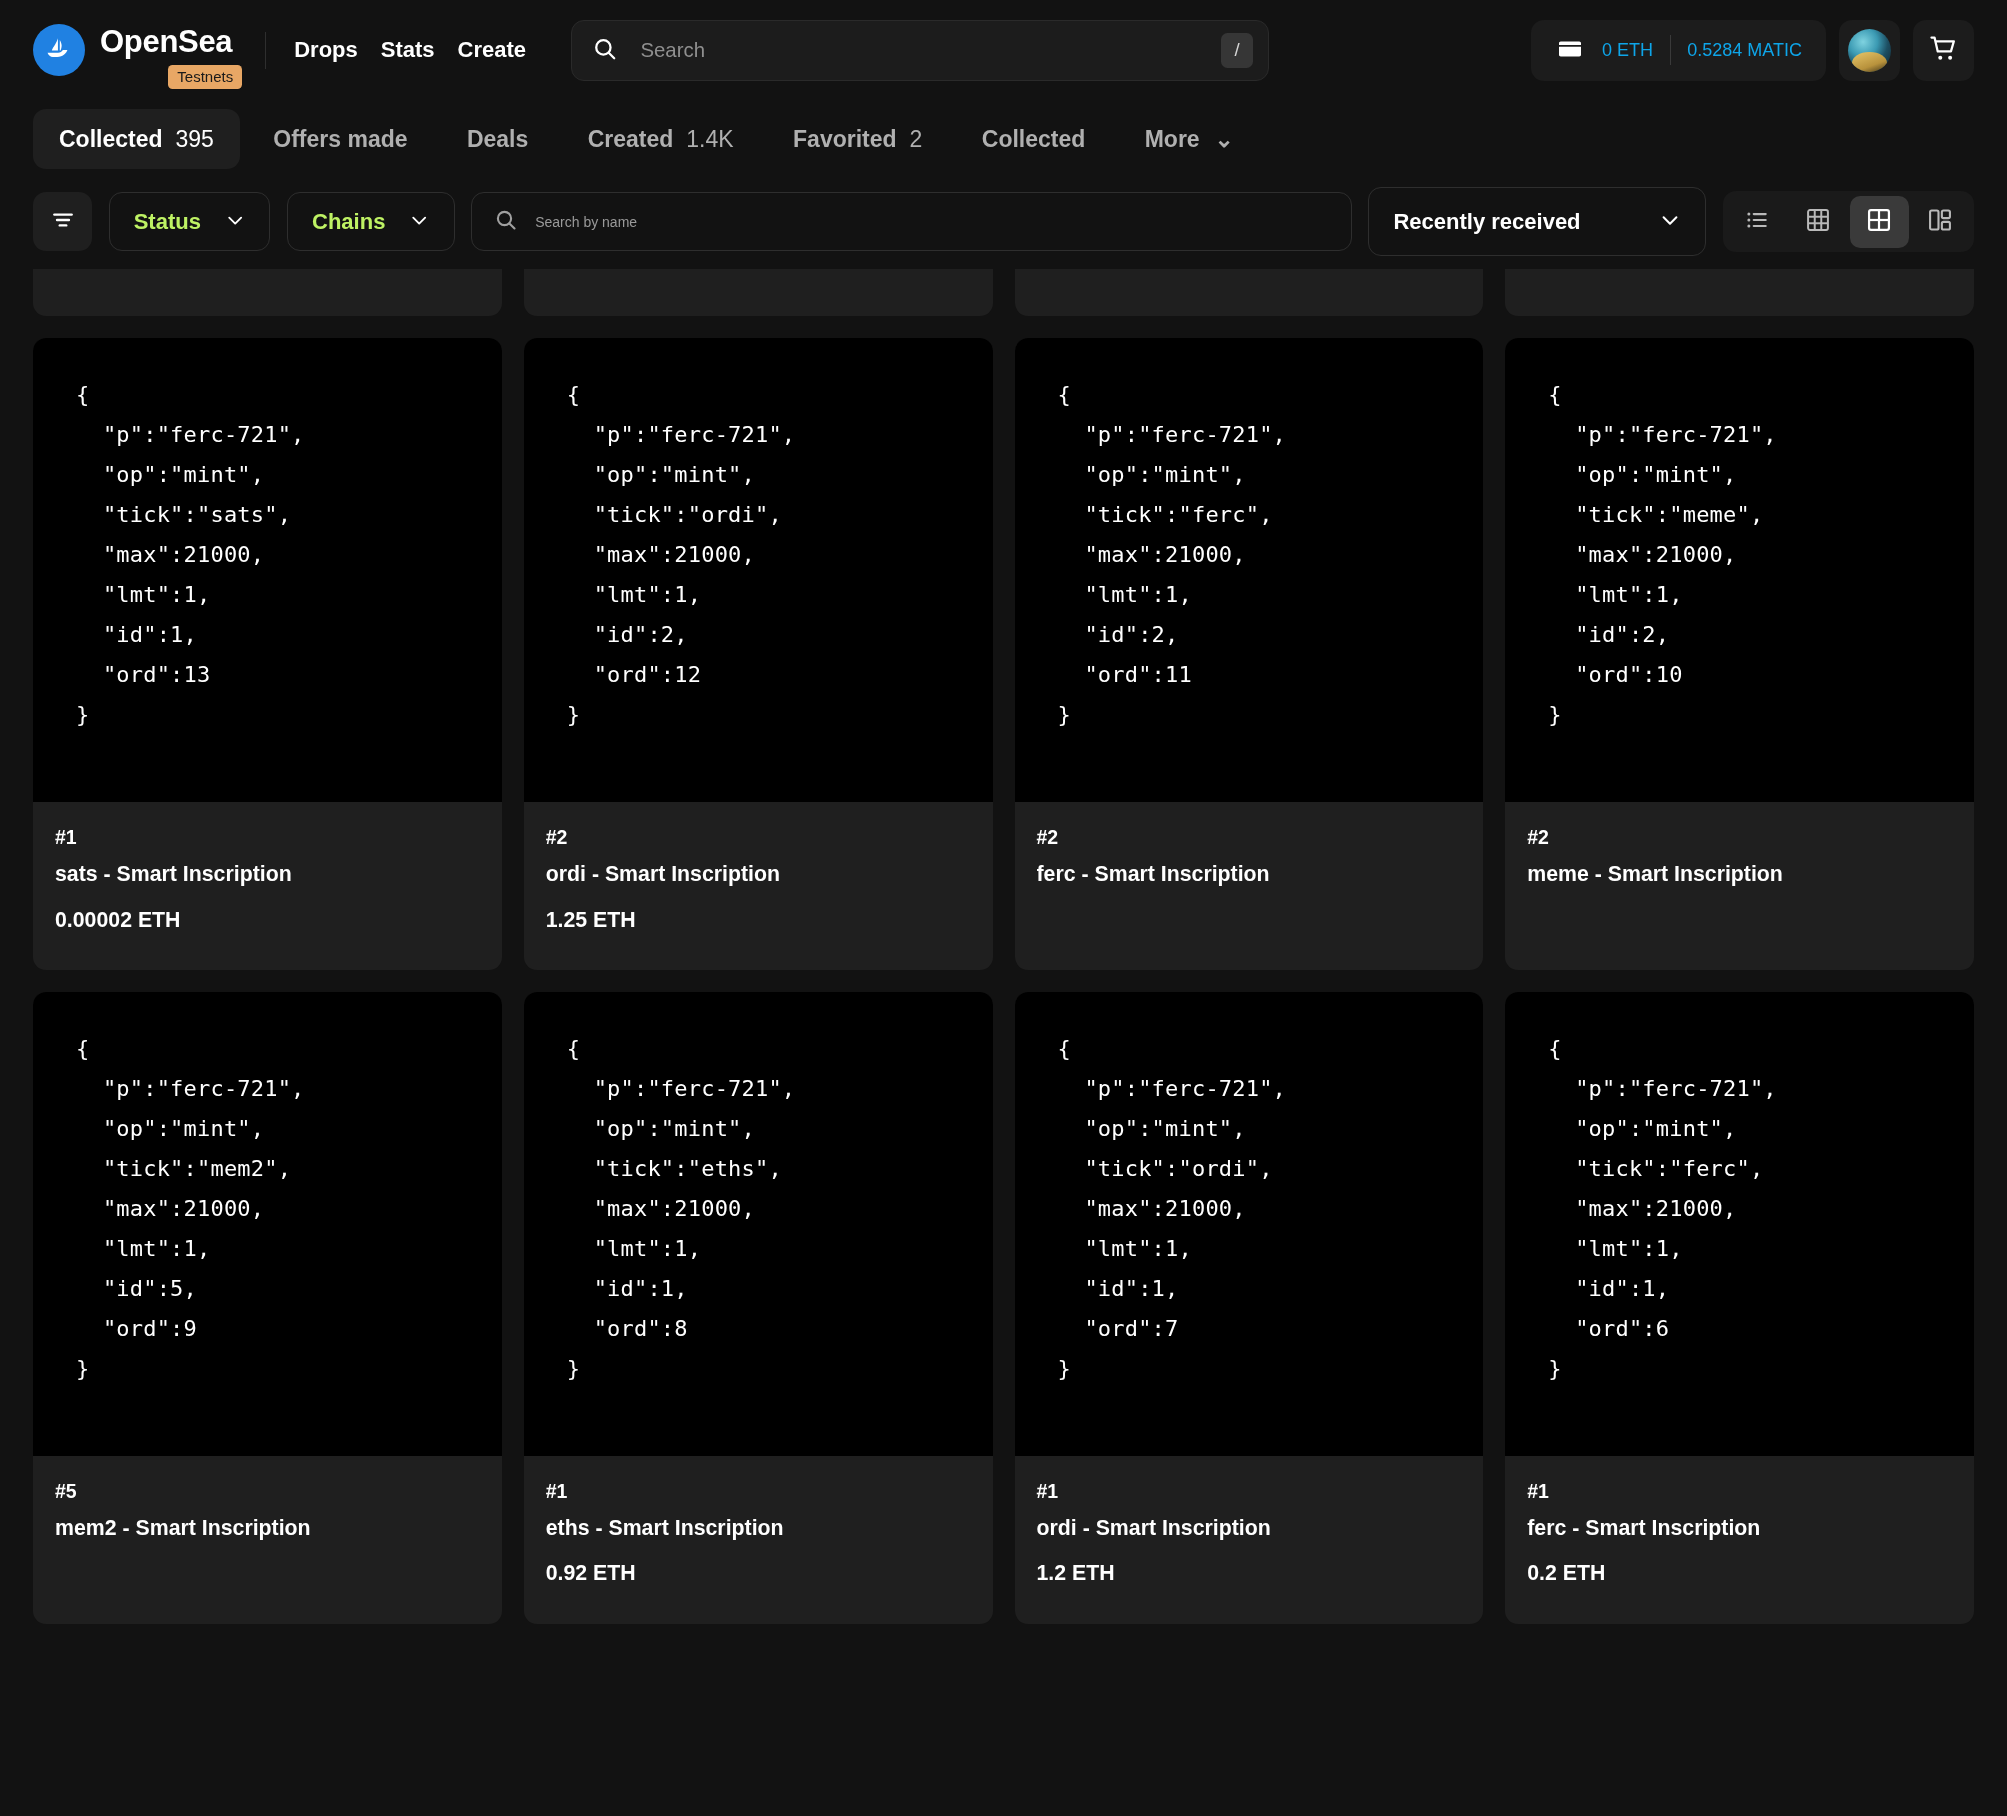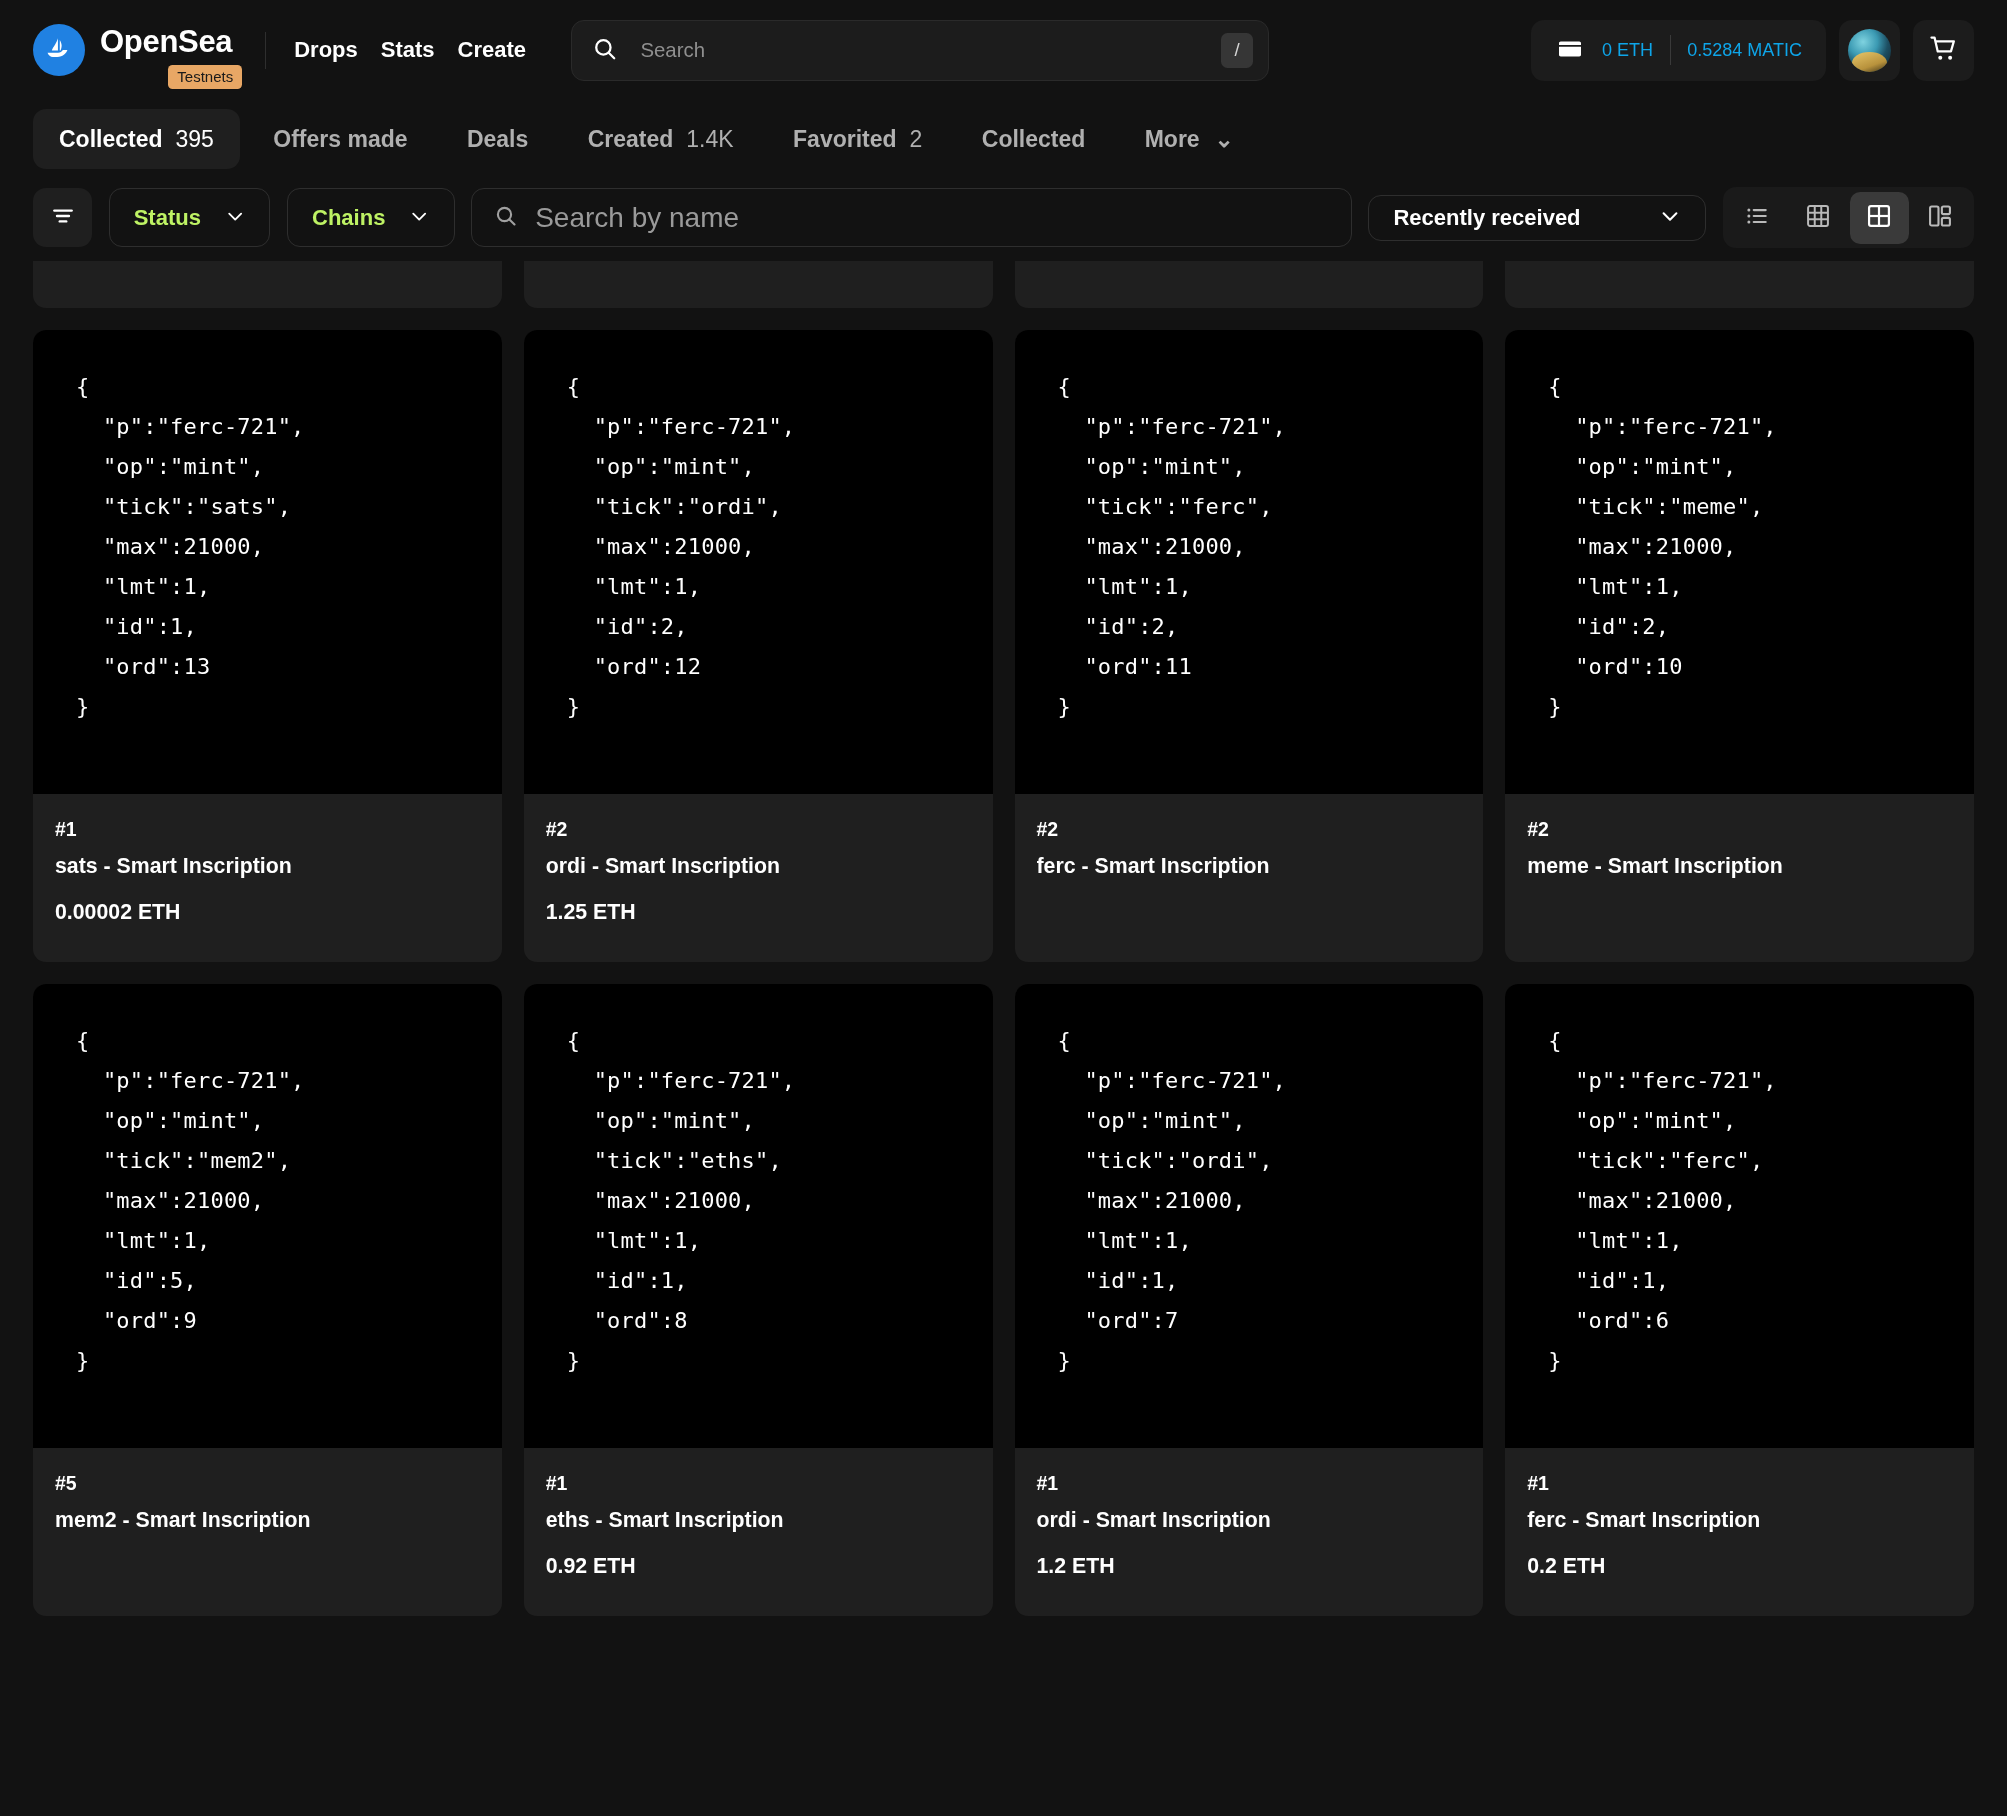--- a/index.html
+++ b/index.html
@@ -216,29 +216,29 @@
     align-items: center;
     gap: 16.7px;
     padding: 0 22px;
     min-width: 0;
   }
   .name-search input {
     flex: 1;
     background: transparent;
     border: none;
     outline: none;
-    font-size: 28px;
+    font-size: 14px;
     color: #ffffff;
     font-family: "Liberation Sans", sans-serif;
     min-width: 0;
   }
   .name-search input::placeholder { color: #9a9a9a; }
   .sort-select {
     width: 338px;
-    height: 46px;
+    height: 69px;
     border: 0.9px solid #2e2e2e;
     border-radius: 13px;
     display: flex;
     align-items: center;
     justify-content: space-between;
     padding: 0 24px;
     cursor: pointer;
     flex: 0 0 auto;
   }
   .sort-select .label { font-size: 22px; font-weight: 700; color: #fff; white-space: nowrap; }

